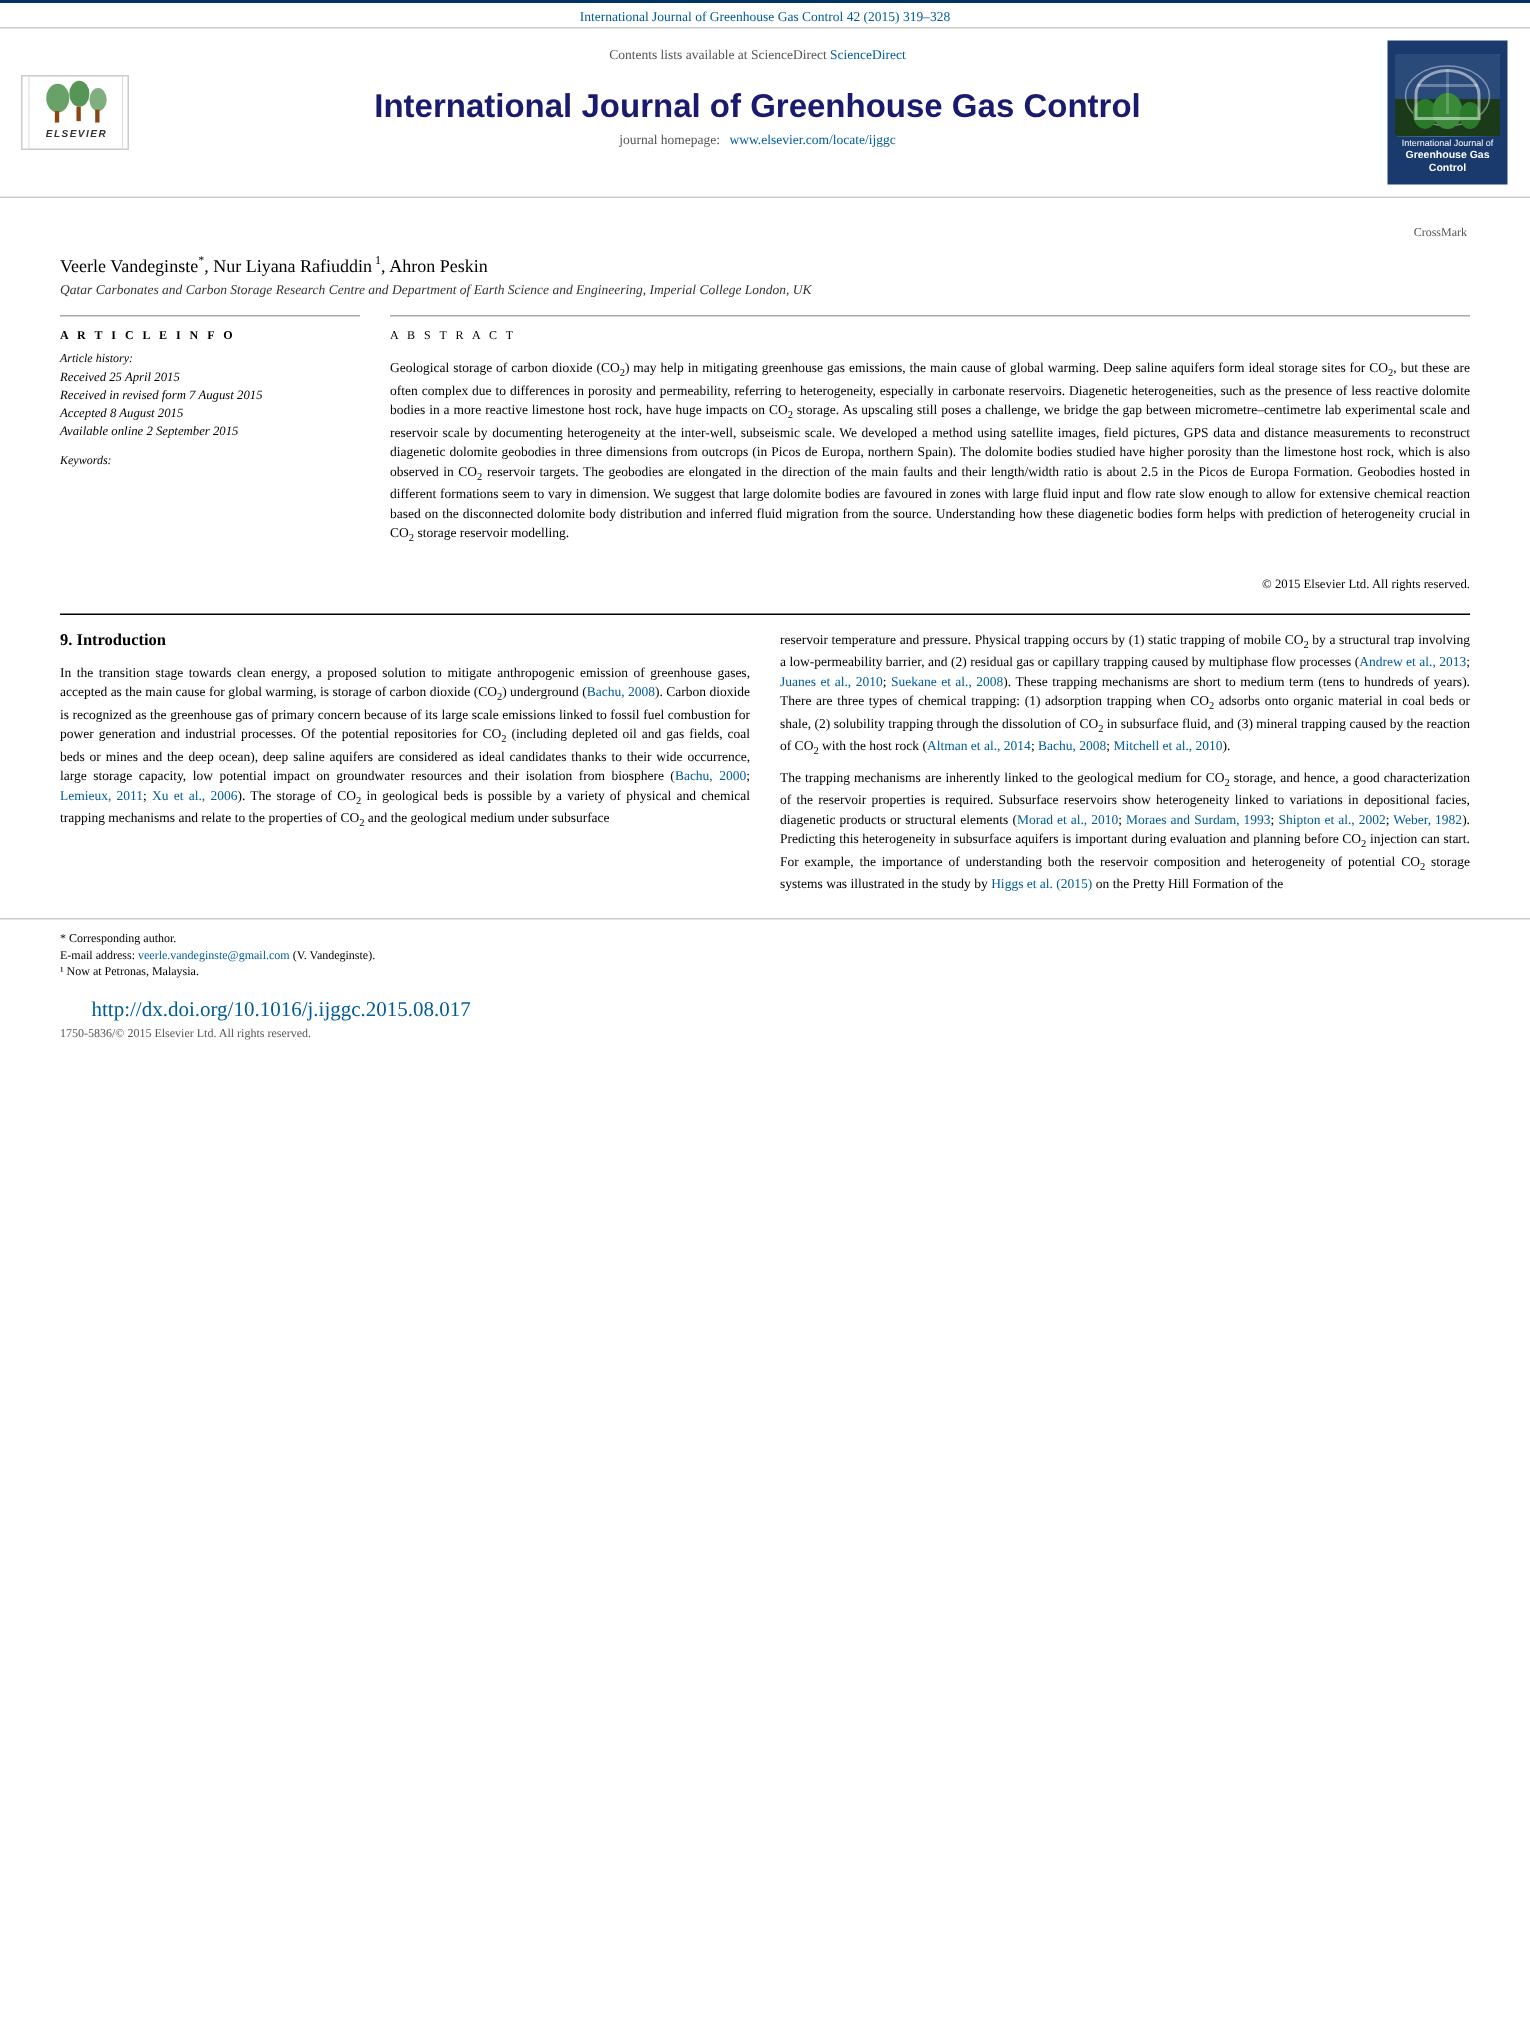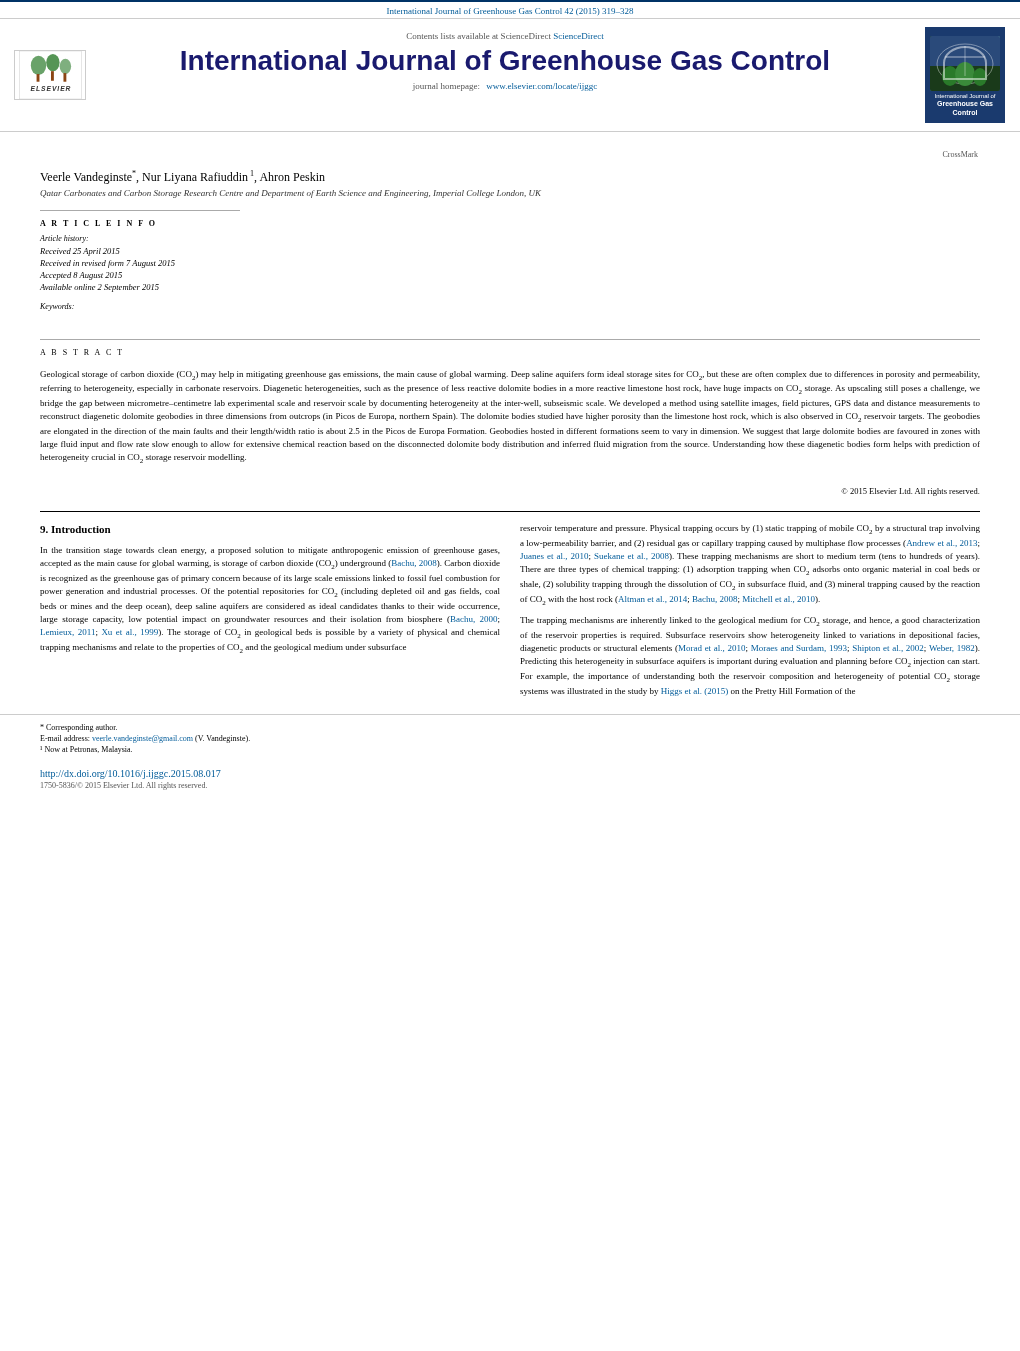--- a/index.html
+++ b/index.html
@@ -61,30 +61,30 @@
 
     .header-center {
       flex: 1;
       text-align: center;
       padding: 4px 0;
     }
 
     .header-center .contents-line {
       font-size: 9px;
       color: #555;
-      margin-bottom: 4px;
+      margin-bottom: 17px;
     }
 
     .header-center .contents-line a {
       color: #005b99;
       text-decoration: none;
     }
 
     .header-center .journal-title {
-      font-size: 28px;
+      font-size: 22px;
       font-weight: bold;
       color: #1a1a6e;
       font-family: Arial, sans-serif;
       margin-bottom: 4px;
     }
 
     .header-center .journal-homepage {
       font-size: 9px;
       color: #555;
     }
@@ -185,21 +185,20 @@
       font-style: italic;
       color: #333;
       margin-bottom: 12px;
     }
 
     
     .article-body {
       display: flex;
       gap: 20px;
       margin-bottom: 15px;
-      flex-direction: column;
     }
 
     .article-info {
       width: 200px;
       flex-shrink: 0;
       border-top: 1px solid #aaa;
       padding-top: 8px;
     }
 
     .info-section-title {
@@ -456,21 +455,21 @@
         <div class="section-heading">
           <span>9.  Introduction</span>
         </div>
         <div class="body-paragraph">
           In the transition stage towards clean energy, a proposed solution to mitigate anthropogenic emission of greenhouse gases,
           accepted as the main cause for global warming, is storage of carbon dioxide (CO<span class="sub2">2</span>) underground
           (<a class="ref-link">Bachu, 2008</a>). Carbon dioxide is recognized as the greenhouse gas of primary concern because of
           its large scale emissions linked to fossil fuel combustion for power generation and industrial processes. Of the potential repositories
           for CO<span class="sub2">2</span> (including depleted oil and gas fields, coal beds or mines and the deep ocean), deep saline aquifers are considered as ideal
           candidates thanks to their wide occurrence, large storage capacity, low potential impact on groundwater resources and their isolation
-          from biosphere (<a class="ref-link">Bachu, 2000</a>; <a class="ref-link">Lemieux, 2011</a>; <a class="ref-link">Xu et al., 1999</a>).
+          from biosphere (<a class="ref-link">Bachu, 2000</a>; <a class="ref-link">Lemieux, 2011</a>; <a class="ref-link">Xu et al., 2006</a>).
           The storage of CO<span class="sub2">2</span> in geological beds is possible by a variety of physical and chemical trapping mechanisms and relate to the
           properties of CO<span class="sub2">2</span> and the geological medium under subsurface
         </div>
       </div>
 
       <div class="main-col">
         <div class="body-paragraph">
           reservoir temperature and pressure. Physical trapping occurs by (1) static trapping of mobile CO<span class="sub2">2</span> by a structural trap involving a
           low-permeability barrier, <span>and</span> (2) residual gas or capillary trapping caused by multiphase flow processes
           (<a class="ref-link">Andrew et al., 2013</a>; <a class="ref-link">Juanes et al., 2010</a>; <a class="ref-link">Suekane et al., 2008</a>). These trapping mechanisms are
@@ -498,17 +497,17 @@
     </div>
     <div class="footnote">
       <span>E-mail address:</span>
       <a style="color:#005b99;">veerle.vandeginste@gmail.com</a>
       <span>(V. Vandeginste).</span>
     </div>
     <div class="footnote">¹ Now at Petronas, Malaysia.</div>
   </div>
 
   <div class="footer-doi">
-    <a style="color:#005b99; font-size:10px; text-decoration:none;">http://dx.doi.org/10.1016/j.ijggc.2015.08.017</a>
+    <a style="color:#005b99; font-size:14px; text-decoration:none;margin-left:21px;">http://dx.doi.org/10.1016/j.ijggc.2015.08.017</a>
   </div>
   <div class="footer-copyright">1750-5836/© 2015 Elsevier Ltd. All rights reserved.</div>
 
 </div>
 
 </body></html>

